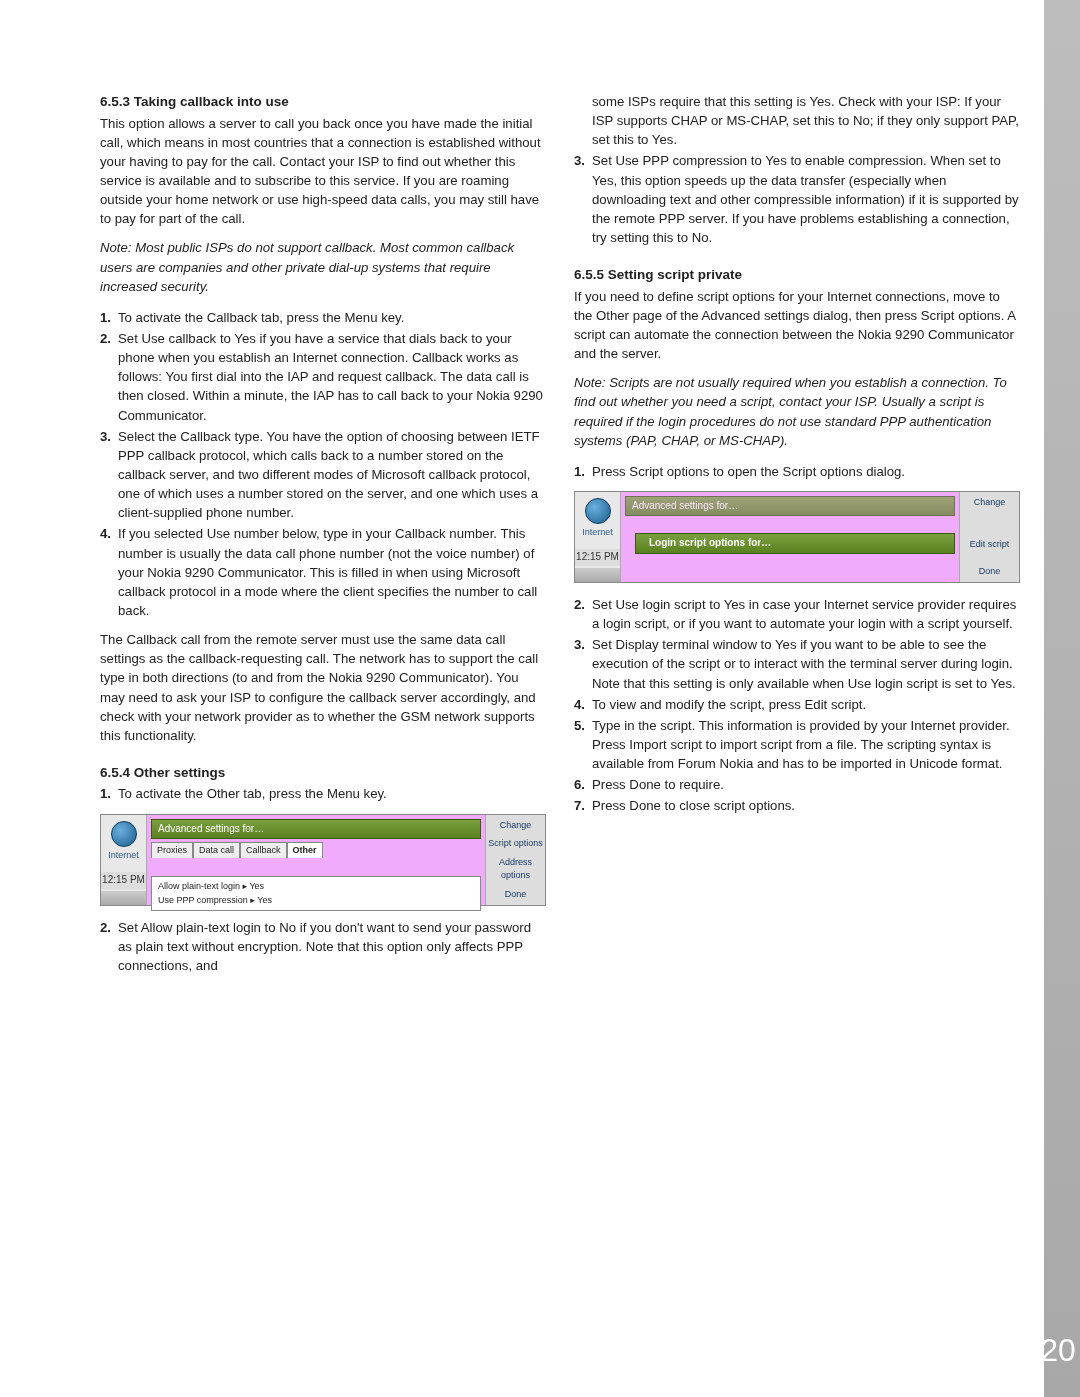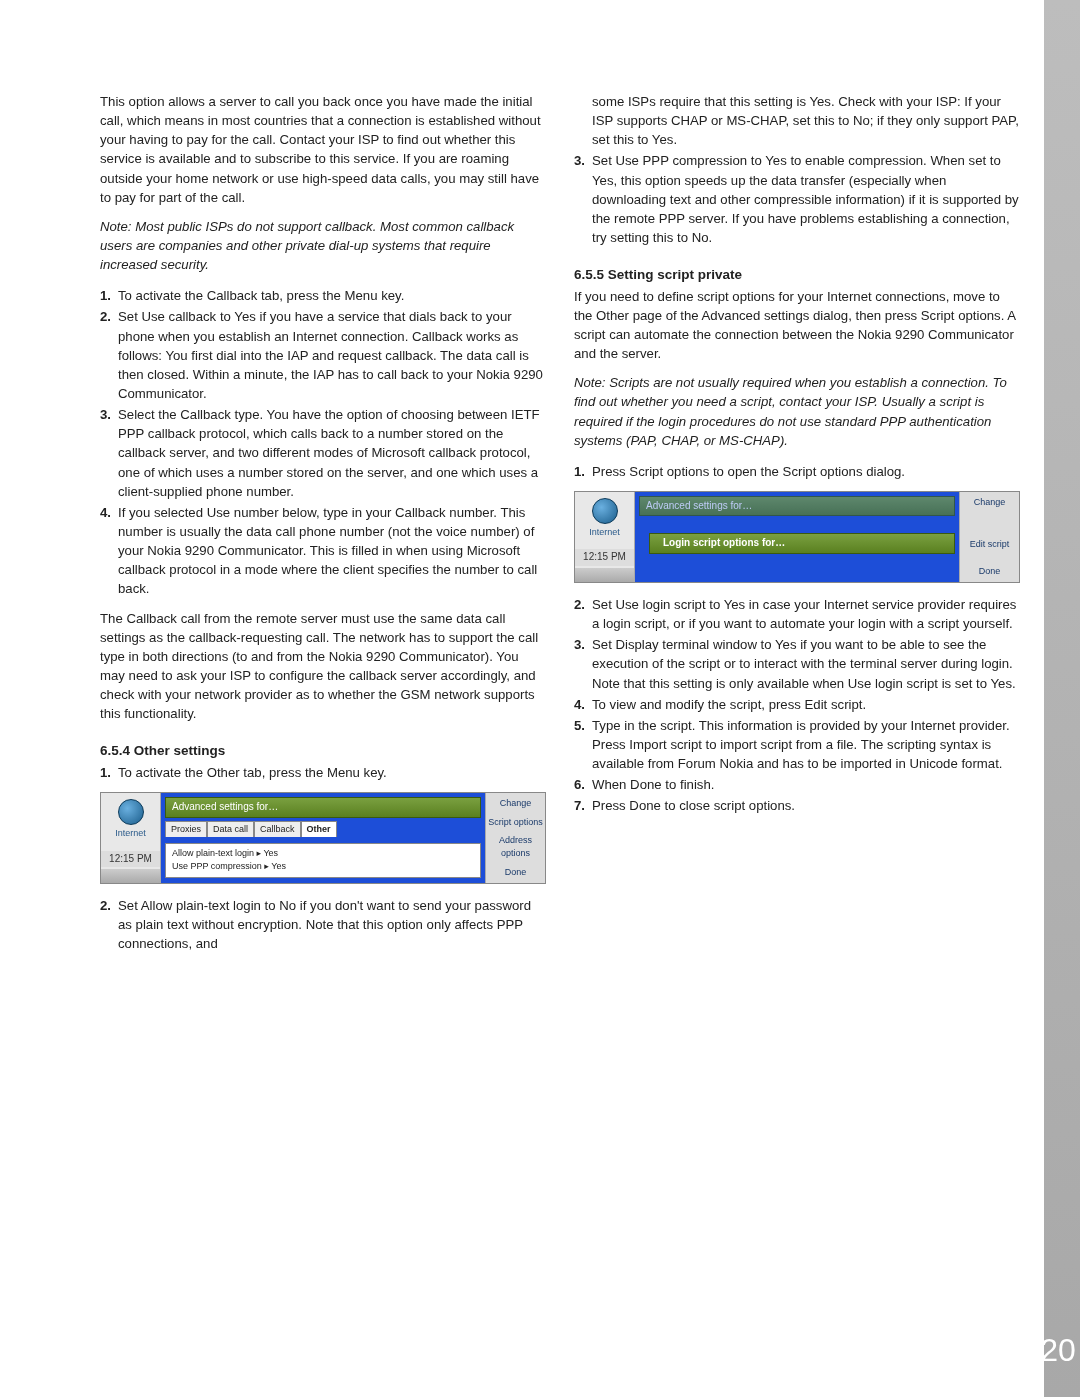--- a/index.html
+++ b/index.html
@@ -58,21 +58,21 @@
   .shot {
     border: 1px solid #888;
     margin: 6px 0 12px;
     background: #eee;
     width: 100%;
     height: 92px;
     display: flex;
     font-size: 10px;
   }
   .shot .left {
-    width: 60px;
+    width: 46px;
     background: #e8e8e8;
     border-right: 1px solid #aaa;
     text-align: center;
     padding-top: 4px;
     color: #1a5c8a;
     position: relative;
   }
   .shot .globe {
     width: 26px; height: 26px;
     margin: 2px auto 2px;
@@ -89,36 +89,36 @@
     padding: 1px 0;
   }
   .shot .left .bar {
     position: absolute;
     bottom: 0; left: 0; right: 0;
     height: 14px;
     background: linear-gradient(#ccc,#aaa);
   }
   .shot .mid {
     flex: 1;
-    background: #1d4ed8;
+    background: #f0abfc;
     position: relative;
     padding: 4px;
   }
   .shot .titlebar {
     background: linear-gradient(#7aa040,#5a8020);
     color: #fff;
     font-size: 10px;
     padding: 2px 6px;
     border: 1px solid #3a5a10;
     margin-bottom: 3px;
   }
   .shot .tabs {
     display: flex;
     gap: 0;
-    margin-bottom: 6px;
+    margin-bottom: 18px;
     font-size: 9px;
   }
   .shot .tabs span {
     border: 1px solid #888;
     padding: 1px 5px;
     background: #eee;
     border-bottom: none;
   }
   .shot .tabs span.active { background: #fff; font-weight: 700; }
   .shot .panel {
@@ -154,20 +154,21 @@
 </head>
 <body>
 
 <div class="sidebar">
   <div class="pagenum">20</div>
 </div>
 
 <div class="page">
 
   <div class="col">
+    <h4 class="section">6.5.3 Taking callback into use</h4>
     <p>This option allows a server to call you back once you have made the initial call, which means in most countries that a connection is established without your having to pay for the call. Contact your ISP to find out whether this service is available and to subscribe to this service. If you are roaming outside your home network or use high-speed data calls, you may still have to pay for part of the call.</p>
     <em class="note">Note: Most public ISPs do not support callback. Most common callback users are companies and other private dial-up systems that require increased security.</em>
     <ol>
       <li>
           <span class="num">1.</span>
           <span class="txt">To activate the Callback tab, press the Menu key.</span>
         </li>
       <li>
           <span class="num">2.</span>
           <span class="txt">Set Use callback to Yes if you have a service that dials back to your phone when you establish an Internet connection. Callback works as follows: You first dial into the IAP and request callback. The data call is then closed. Within a minute, the IAP has to call back to your Nokia 9290 Communicator.</span>
@@ -281,21 +282,21 @@
       <li>
           <span class="num">4.</span>
           <span class="txt">To view and modify the script, press Edit script.</span>
         </li>
       <li>
           <span class="num">5.</span>
           <span class="txt">Type in the script. This information is provided by your Internet provider. Press Import script to import script from a file. The scripting syntax is available from Forum Nokia and has to be imported in Unicode format.</span>
         </li>
       <li>
           <span class="num">6.</span>
-          <span class="txt">When Done to finish.</span>
+          <span class="txt">Press Done to require.</span>
         </li>
       <li>
           <span class="num">7.</span>
           <span class="txt">Press Done to close script options.</span>
         </li>
     </ol>
   </div>
 </div>
 
 </body></html>

